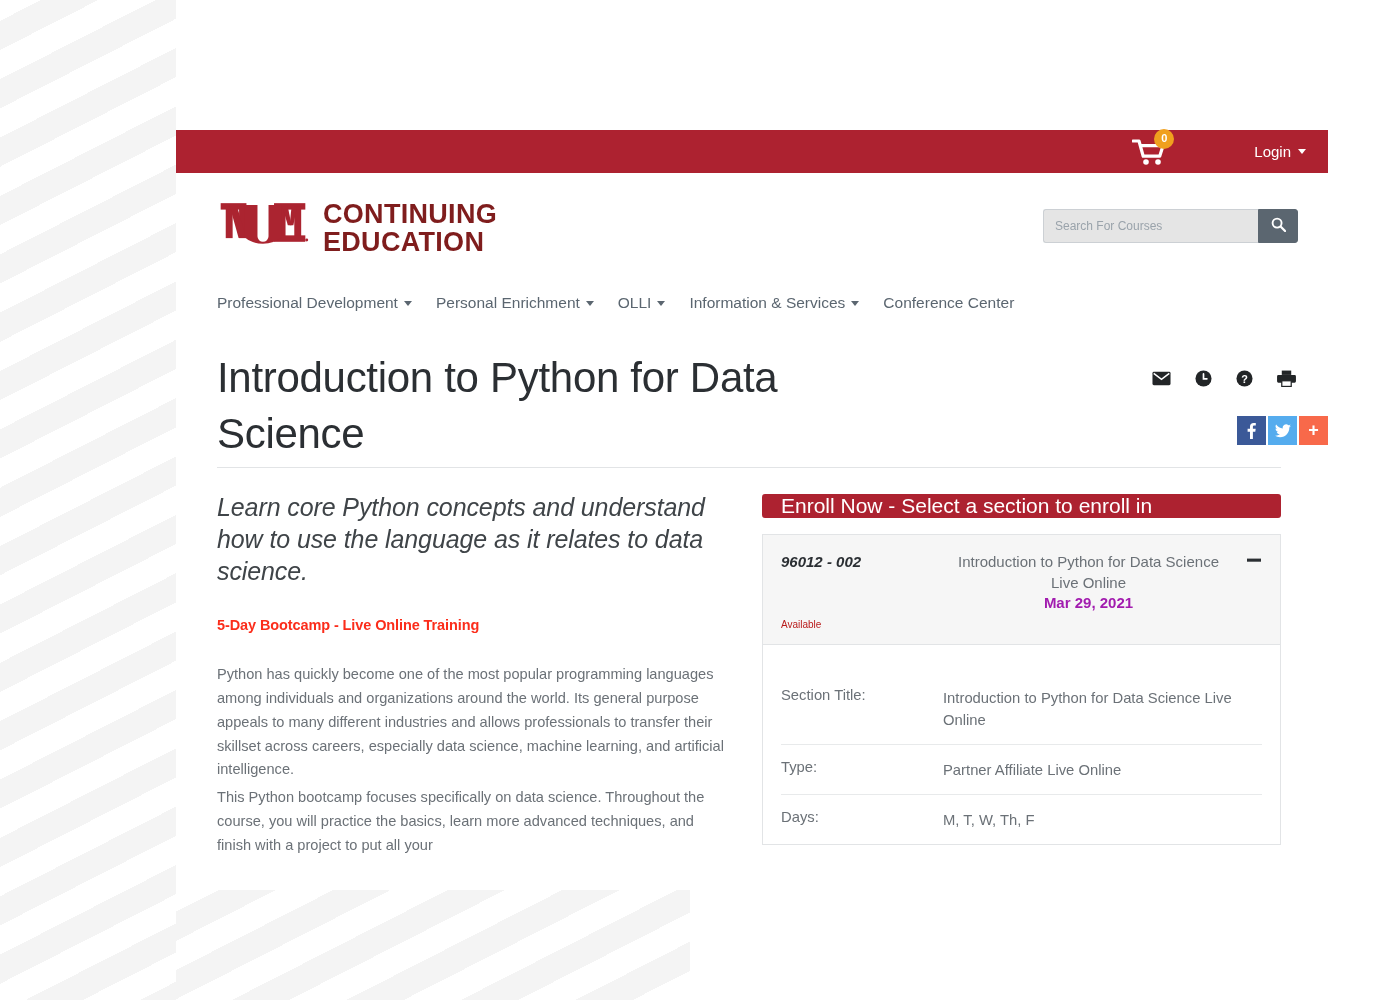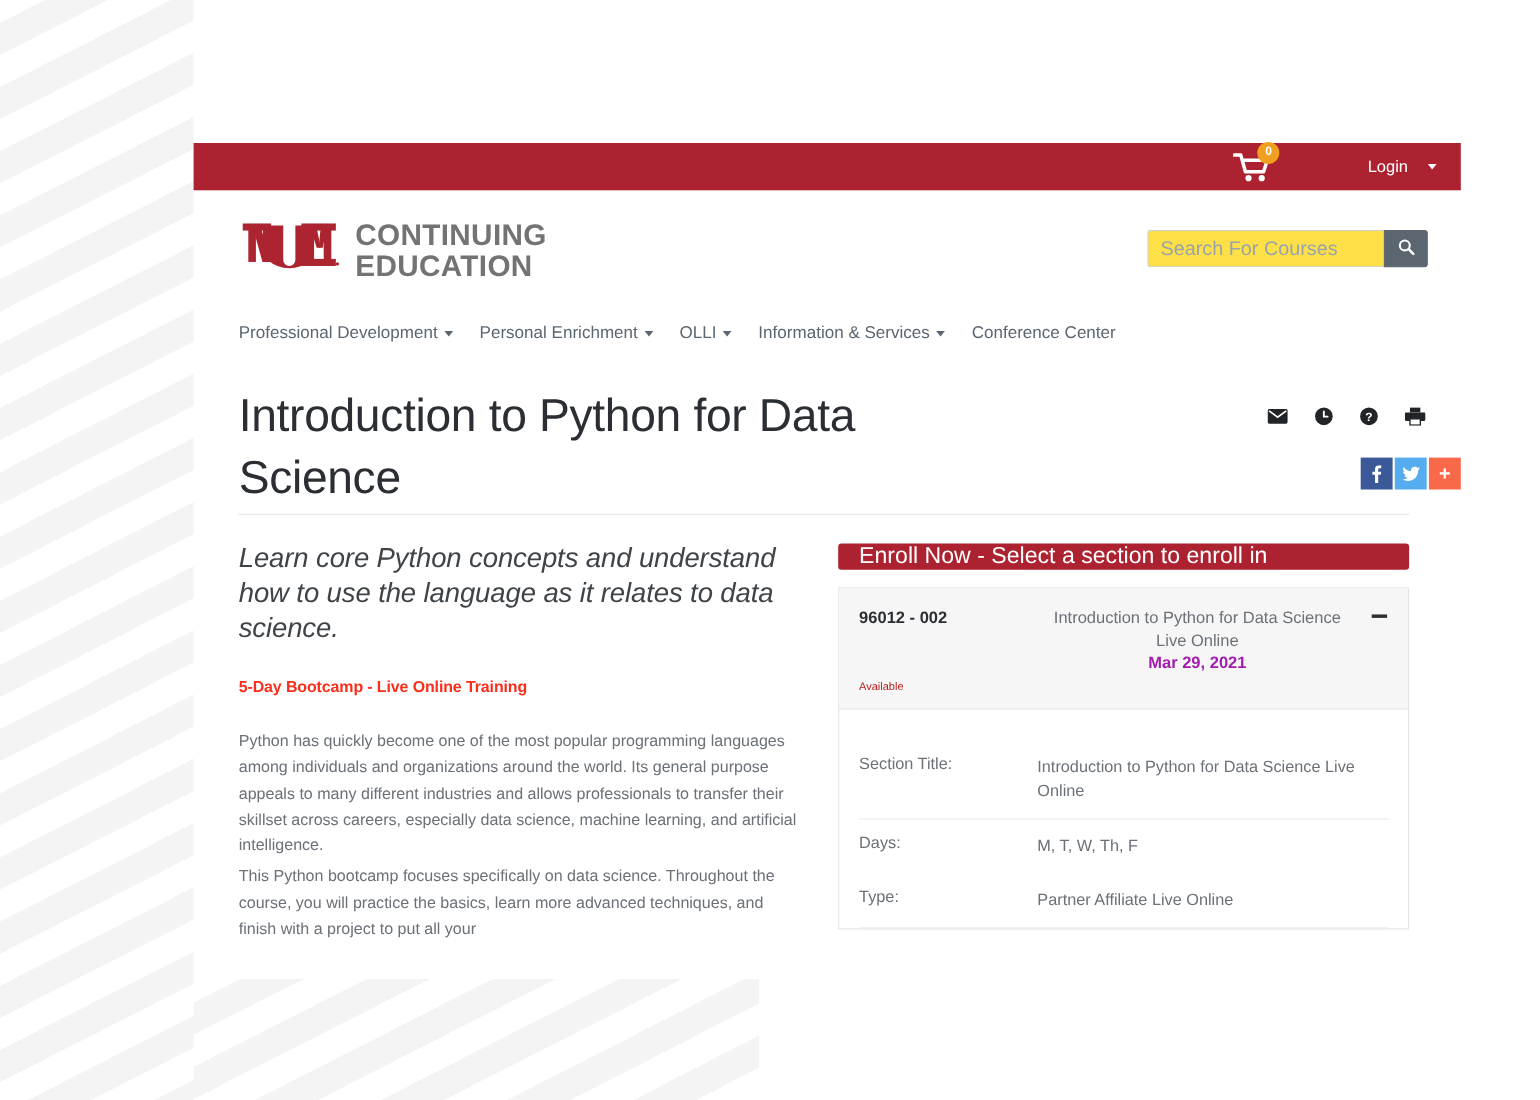--- a/index.html
+++ b/index.html
@@ -78,21 +78,21 @@
     display: flex;
     align-items: center;
     justify-content: center;
     line-height: 1;
   }
   .login-link {
     color: #ffffff;
     font-size: 15px;
     display: flex;
     align-items: center;
-    gap: 18px;
+    gap: 7px;
     cursor: pointer;
   }
   .caret-down {
     width: 0; height: 0;
     border-left: 4px solid transparent;
     border-right: 4px solid transparent;
     border-top: 5px solid currentColor;
     display: inline-block;
   }
 
@@ -109,21 +109,21 @@
   }
   .brand {
     display: flex;
     align-items: center;
     margin-left: 41px;
     cursor: pointer;
   }
   .brand-mark { width: 92px; height: 58px; display:block; }
   .brand-text {
     margin-left: 14px;
-    color: #737373;
+    color: #7f1d1d;
     font-size: 27px;
     font-weight: bold;
     line-height: 1.04;
     letter-spacing: 0.3px;
   }
 
   .search-group {
     position: absolute;
     right: 30px;
     top: 36px;
@@ -131,24 +131,24 @@
     height: 34px;
   }
   .search-input {
     width: 215px;
     height: 34px;
     border: 1px solid #ccd0d4;
     border-right: none;
     border-radius: 3px 0 0 3px;
     padding: 0 11px;
     font-family: "Liberation Sans", sans-serif;
-    font-size: 18px;
+    font-size: 12px;
     color: #5b6670;
     outline: none;
-    background: #fde047;
+    background: #e5e5e5;
   }
   .search-input::placeholder { color: #9aa3ab; }
   .search-btn {
     width: 40px;
     height: 34px;
     background: #5b6670;
     border: 1px solid #5b6670;
     border-radius: 0 3px 3px 0;
     color: #ffffff;
     display: flex;
@@ -300,20 +300,21 @@
     display: flex;
     align-items: flex-start;
   }
   .sh-code {
     width: 168px;
     font-size: 15px;
     font-weight: bold;
     color: #2b2f33;
     padding-top: 2px;
     flex: none;
+    font-style: italic;
   }
   .sh-center {
     flex: 1;
     text-align: center;
     padding-right: 34px;
   }
   .sh-title {
     font-size: 15px;
     color: #6b7177;
     line-height: 1.42;
@@ -558,25 +559,25 @@
         </svg>
       </span>
     </div>
 
     <div class="section-body">
 
       <div class="detail-row">
         <div class="dl-label">Section Title:</div>
         <div class="dl-value">Introduction to Python for Data Science Live Online</div>
       </div>
+      <div class="detail-row">
+        <div class="dl-label">Type:</div>
+        <div class="dl-value">Partner Affiliate Live Online</div>
+      </div>
       <div class="detail-row no-line">
         <div class="dl-label">Days:</div>
         <div class="dl-value">M, T, W, Th, F</div>
       </div>
-      <div class="detail-row">
-        <div class="dl-label">Type:</div>
-        <div class="dl-value">Partner Affiliate Live Online</div>
-      </div>
     </div>
   </div>
 </div>
 
 <div class="bottom-mask"></div>
 
 </body></html>

